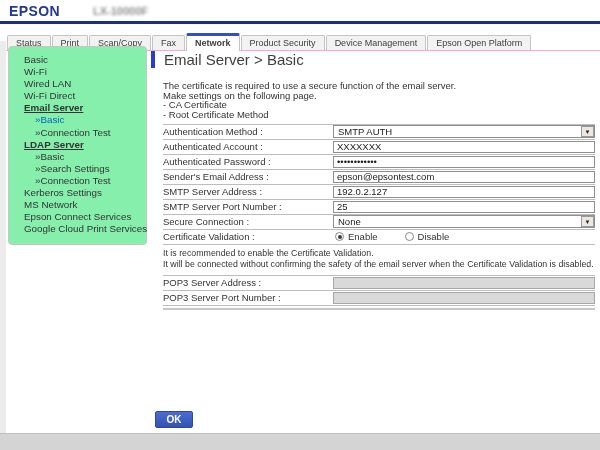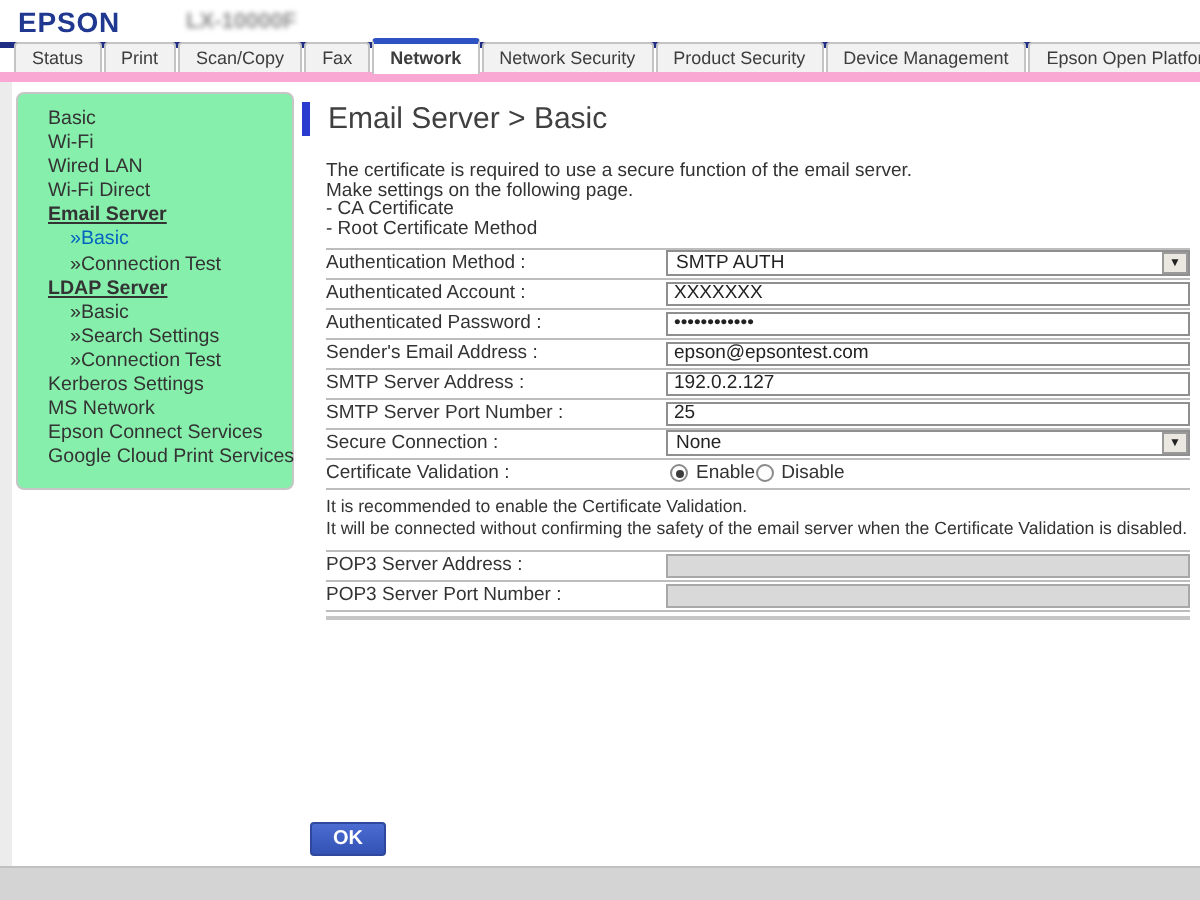--- a/index.html
+++ b/index.html
@@ -7,21 +7,21 @@
   body { font-family:"Liberation Sans", sans-serif; }
   .page { position:relative; width:600px; height:450px; background:#ffffff; overflow:hidden; }
 
   
   .top-header { height:21px; display:flex; align-items:center; padding-left:9px; background:#fff; }
   .logo { font-size:14px; font-weight:bold; color:#20388f; letter-spacing:0.4px; }
   .model { margin-left:33px; font-size:11px; font-weight:bold; color:#8f8f8f; filter:blur(1.4px); }
   .navy-line { height:3px; background:#1f2d85; }
 
   
-  .tab-bar { display:flex; align-items:flex-end; height:17px; padding-left:7px; border-bottom:5px solid #f9a8d4; background:#fff; }
+  .tab-bar { display:flex; align-items:flex-end; height:27px; padding-left:7px; border-bottom:1px solid #f9a8d4; background:#fff; }
   .tab { flex:0 0 auto; background:#f2f2f2; border:1px solid #c4c4c4; border-bottom:none; border-radius:2px 2px 0 0; font-size:9px; color:#3d3d3d; padding:2px 8px; margin-right:1px; white-space:nowrap; cursor:pointer; }
   .tab.active { background:#fff; font-weight:bold; border-top:3px solid #2e52c4; margin-bottom:-1px; padding-bottom:3px; position:relative; z-index:2; }
 
   .left-strip { position:absolute; left:0; top:41px; width:6px; height:392px; background:#ececec; }
 
   
   .sidebar { position:absolute; left:8px; top:46px; width:139px; background:#86efac; border:1px solid #c6c6c6; border-radius:4px; padding:7px 4px 9px 15px; }
   .side-item { font-size:9.8px; color:#333; line-height:12.1px; cursor:pointer; white-space:nowrap; }
   .side-item.section { font-weight:bold; text-decoration:underline; }
   .side-item.sub { padding-left:11px; }
@@ -37,21 +37,21 @@
 
   .form { margin-left:12px; width:432px; margin-top:4px; }
   .frow { display:flex; align-items:center; height:15px; border-top:1px solid #bdbdbd; }
   .flabel { width:170px; flex-shrink:0; font-size:9.5px; color:#333; white-space:nowrap; }
   .fctrl { flex:1; display:flex; align-items:center; height:100%; padding:1px 0; }
   .fin { flex:1; height:12px; border:1px solid #8f8f8f; background:#fff; font-family:inherit; font-size:9.5px; color:#222; padding:0 3px; min-width:0; }
   .fin.disabled { background:#d9d9d9; border-color:#a8a8a8; }
   .combo { flex:1; height:13px; border:1px solid #8f8f8f; background:#fff; display:flex; align-items:center;gap:28px; }
   .combo-text { flex:1; font-size:9.5px; color:#222; padding-left:4px; line-height:11px; }
   .combo-btn { width:13px; height:11px; margin-right:0; background:#ebe8e2; border:1px solid #9a9a9a; display:flex; align-items:center; justify-content:center; font-size:6px; color:#222; cursor:pointer; }
-  .radio-group { display:flex; align-items:center; font-size:9.5px; color:#333; padding-left:2px; }
+  .radio-group { display:flex; align-items:center; gap:27px; font-size:9.5px; color:#333; padding-left:2px; }
   .radio-opt { display:flex; align-items:center; cursor:pointer; }
   .radio { width:9px; height:9px; border:1px solid #8a8a8a; border-radius:50%; background:#fdfdfd; margin-right:4px; position:relative; }
   .radio.checked::after { content:""; position:absolute; left:2px; top:2px; width:4px; height:4px; border-radius:50%; background:#3c3c3c; }
   .fnote { border-top:1px solid #bdbdbd; padding:3px 0 4px; font-size:8.8px; line-height:11.5px; color:#333; white-space:nowrap; }
   .end-line { border-top:1px solid #bdbdbd; }
   .end-line2 { margin-top:2px; border-top:2px solid #c6c6c6; }
 
   .ok-btn { position:absolute; left:155px; top:411px; width:38px; height:17px; background:linear-gradient(#4c6cd2,#3252b4); border:1px solid #2f479c; border-radius:2px; color:#fff; font-weight:bold; font-size:10px; text-align:center; line-height:15px; cursor:pointer; }
 
   .footer-strip { position:absolute; left:0; bottom:0; width:600px; height:17px; background:#d4d4d4; border-top:1px solid #c0c0c0; }
@@ -66,21 +66,20 @@
     <span class="model">LX-10000F</span>
   </div>
   <div class="navy-line"></div>
 
   <div class="tab-bar">
     <div class="tab">Status</div>
     <div class="tab">Print</div>
     <div class="tab">Scan/Copy</div>
     <div class="tab">Fax</div>
     <div class="tab active">Network</div>
-    <div class="tab">Network Security</div>
     <div class="tab">Product Security</div>
     <div class="tab">Device Management</div>
     <div class="tab">Epson Open Platform</div>
   </div>
 
   <div class="left-strip"></div>
 
   <div class="sidebar">
     <div class="side-item">Basic</div>
     <div class="side-item">Wi-Fi</div>

